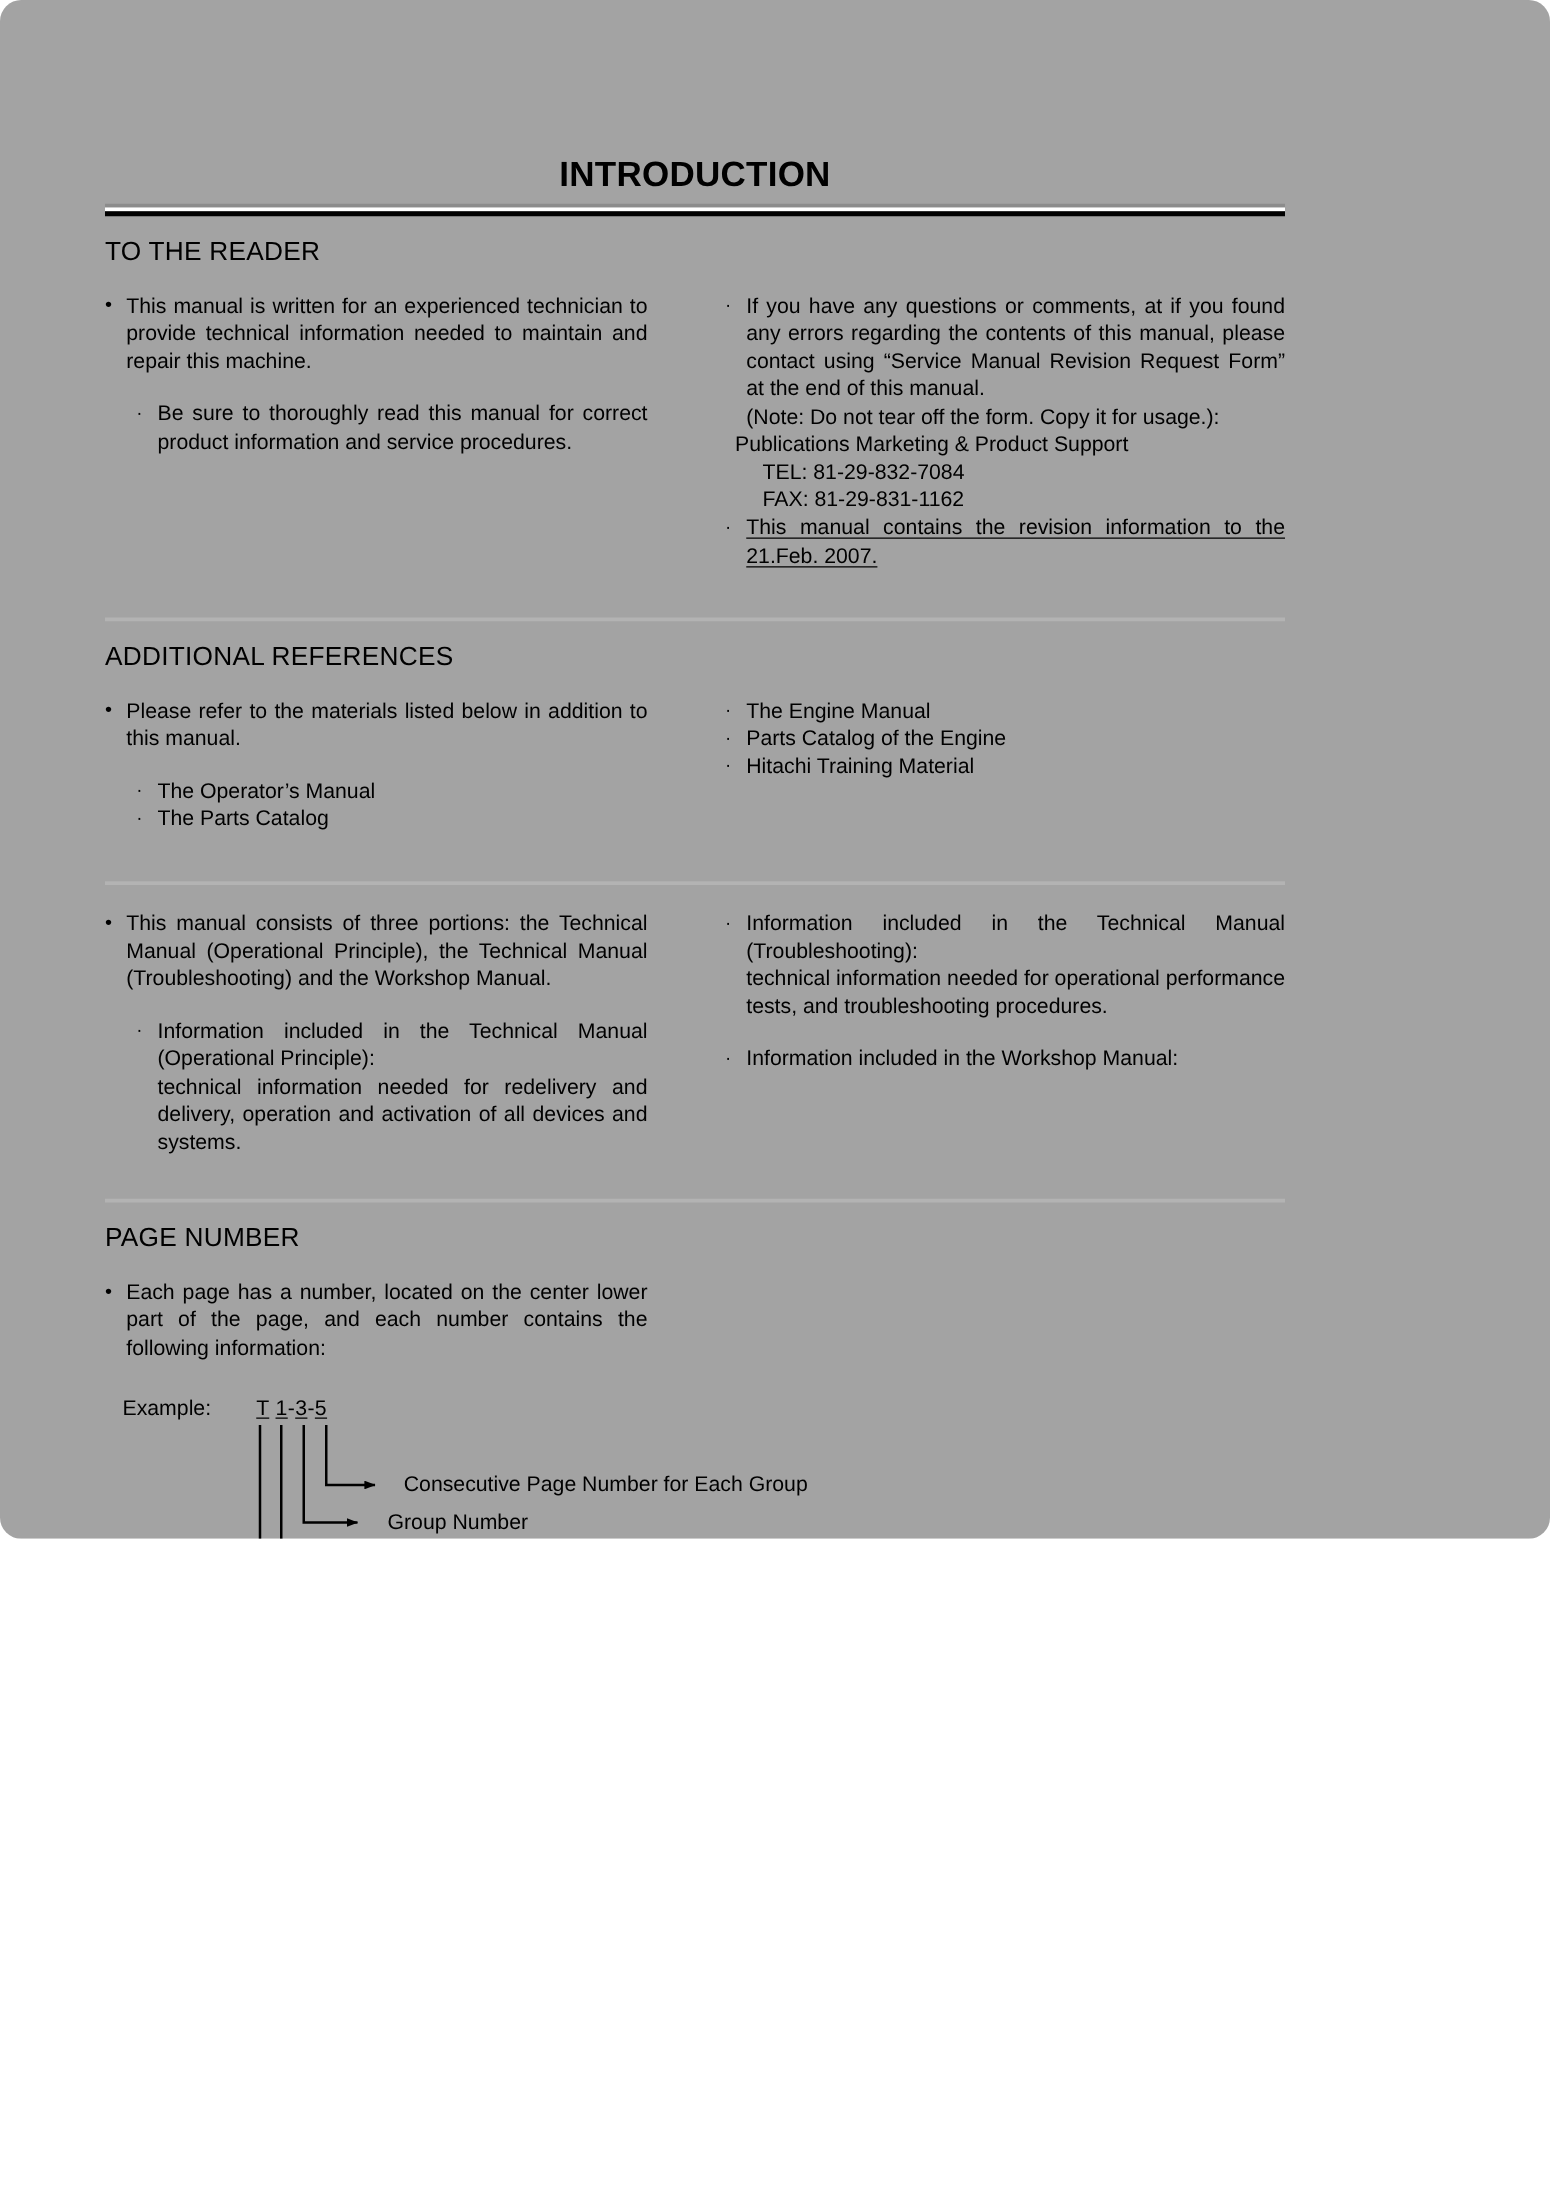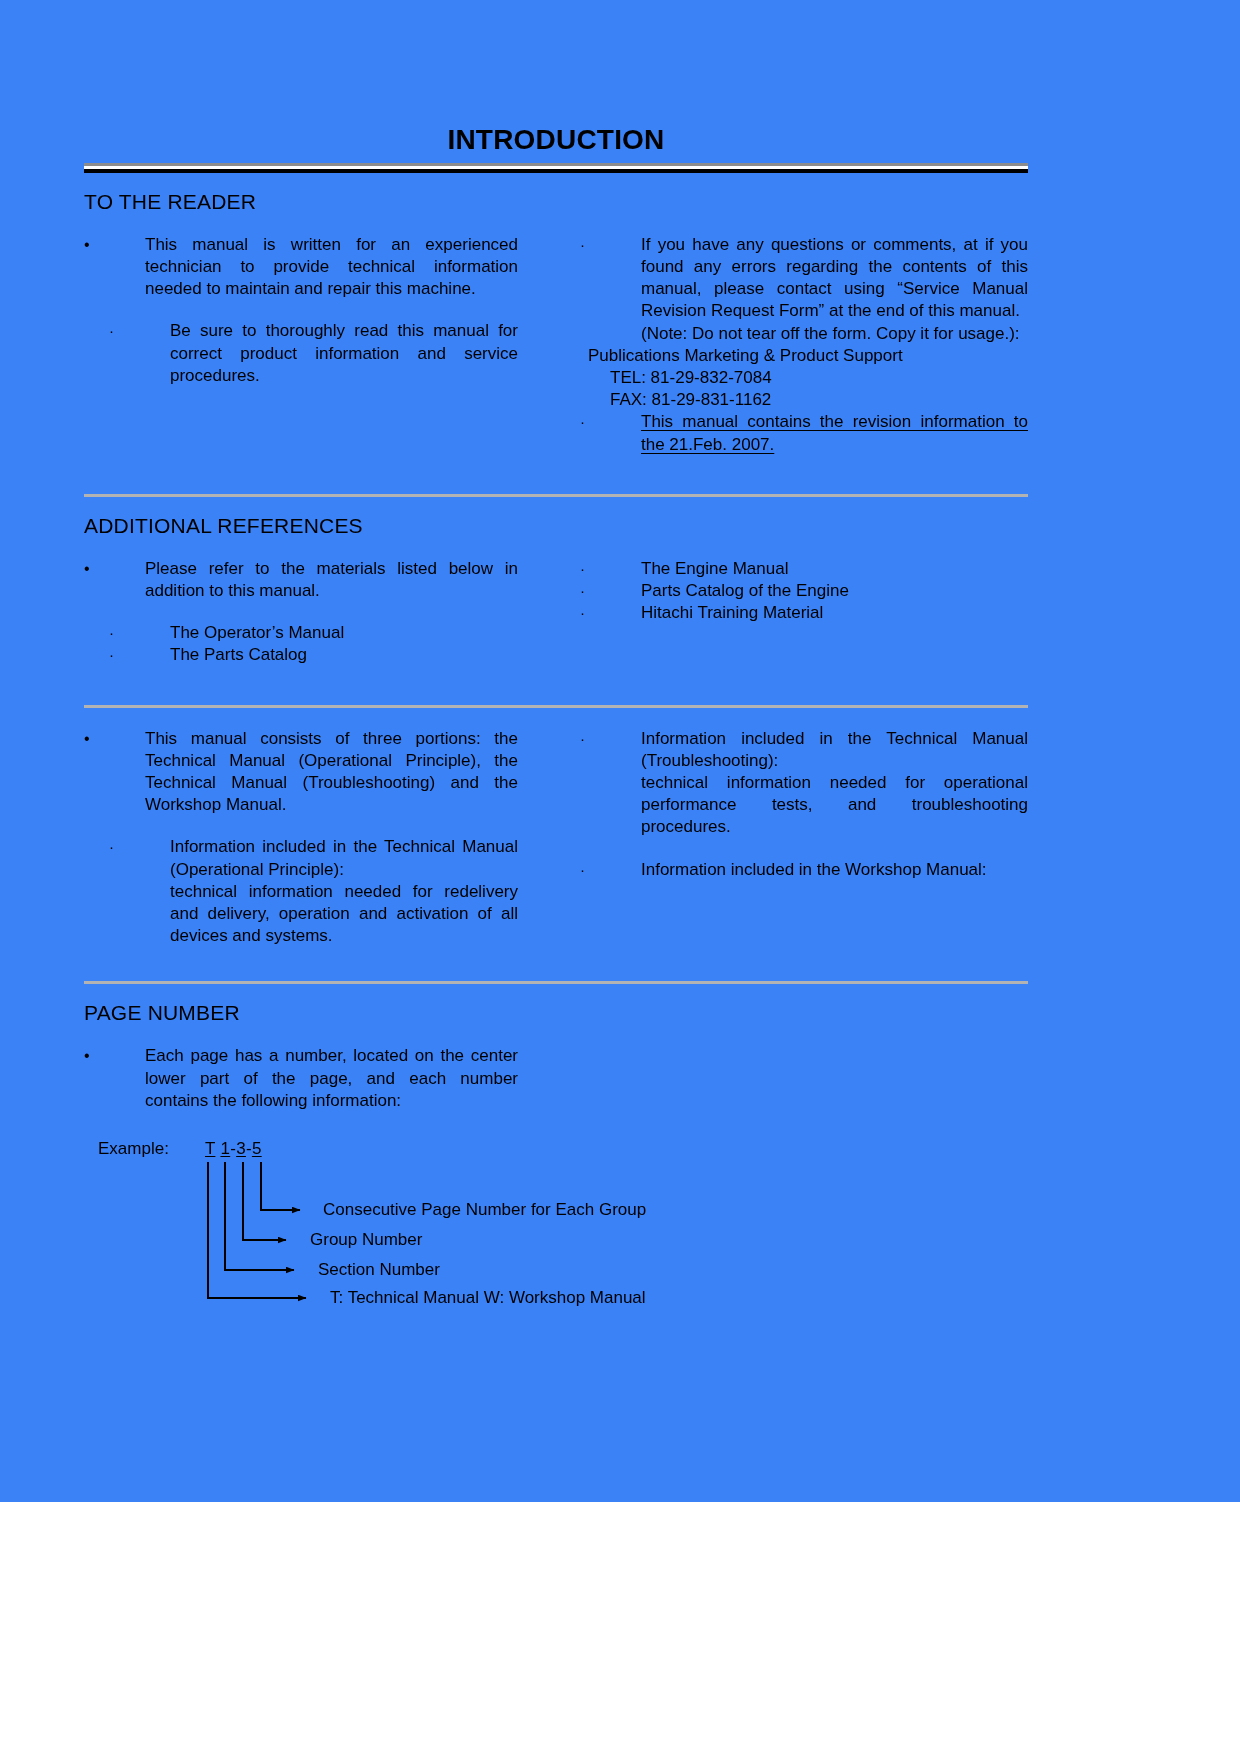--- a/index.html
+++ b/index.html
@@ -7,26 +7,27 @@
     padding: 0;
     background: #ffffff;
   }
   body {
     font-family: "Liberation Sans", sans-serif;
     color: #000000;
   }
   .page {
     position: relative;
     width: 1240px;
-    height: 1502px;
+    height: 1231px;
     margin: 0 auto;
-    background: #3b82f6;
+    background: #a3a3a3;
     box-sizing: border-box;
     padding: 0;
     overflow: hidden;
+    border-radius: 17px;
   }
   .content {
     position: absolute;
     left: 84px;
     top: 0;
     width: 944px;
   }
 
   
   .page-title {
@@ -96,21 +97,20 @@
     line-height: 22px;
     text-align: left;
   }
   .bullet-mark.dot { font-size: 16px; }
   .bullet-mark.mid { font-size: 15px; }
   .bullet-body {
     flex: 1 1 auto;
     font-size: 17px;
     line-height: 22.2px;
     text-align: justify;
-    margin-left: 44px;
   }
 
   .sub-indent { margin-left: 25px; }
 
   .plain {
     font-size: 17px;
     line-height: 22.2px;
   }
   .indent-1 { margin-left: 8px; }
   .indent-2 { margin-left: 30px; }

